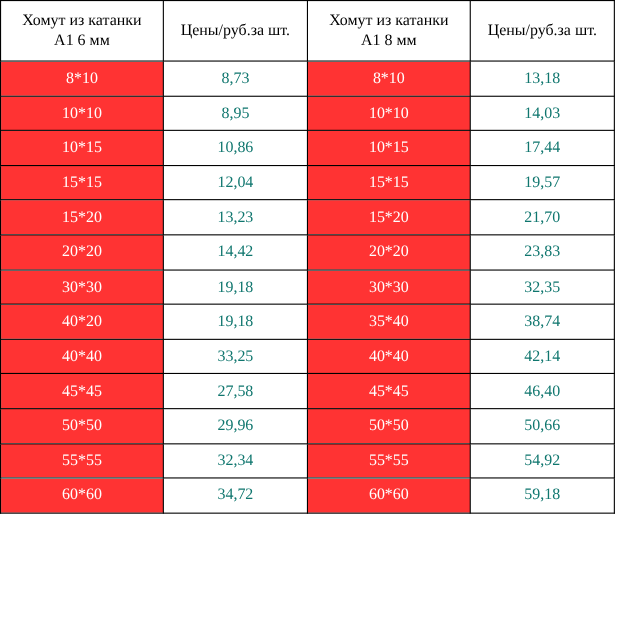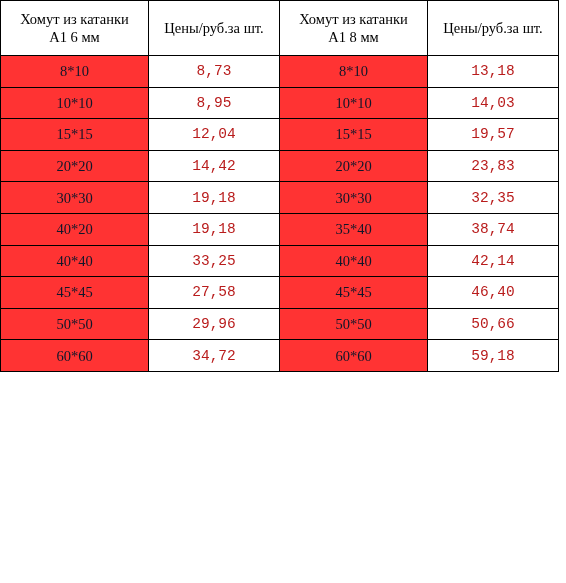--- a/index.html
+++ b/index.html
@@ -59,27 +59,26 @@
   thead th .hdr-line {
     display: block;
   }
 
   tbody td {
     height: 30.6px;
   }
 
   td.size-cell {
     background: #FF3333;
-    color: #0f172a;
+    color: #ffffff;
   }
 
   td.price-cell {
     background: #ffffff;
-    color: #b91c1c;
-    font-family: Liberation Mono, monospace;
+    color: #0f766e;
   }
 </style>
 </head>
 <body>
 
 <div id="price-sheet">
 
   <table class="price-table">
     <colgroup>
       <col class="col-size">
@@ -110,24 +109,36 @@
           <td class="size-cell">8*10</td>
           <td class="price-cell">13,18</td>
         </tr>
         <tr>
           <td class="size-cell">10*10</td>
           <td class="price-cell">8,95</td>
           <td class="size-cell">10*10</td>
           <td class="price-cell">14,03</td>
         </tr>
         <tr>
+          <td class="size-cell">10*15</td>
+          <td class="price-cell">10,86</td>
+          <td class="size-cell">10*15</td>
+          <td class="price-cell">17,44</td>
+        </tr>
+        <tr>
           <td class="size-cell">15*15</td>
           <td class="price-cell">12,04</td>
           <td class="size-cell">15*15</td>
           <td class="price-cell">19,57</td>
+        </tr>
+        <tr>
+          <td class="size-cell">15*20</td>
+          <td class="price-cell">13,23</td>
+          <td class="size-cell">15*20</td>
+          <td class="price-cell">21,70</td>
         </tr>
         <tr>
           <td class="size-cell">20*20</td>
           <td class="price-cell">14,42</td>
           <td class="size-cell">20*20</td>
           <td class="price-cell">23,83</td>
         </tr>
         <tr>
           <td class="size-cell">30*30</td>
           <td class="price-cell">19,18</td>
@@ -152,20 +163,26 @@
           <td class="size-cell">45*45</td>
           <td class="price-cell">46,40</td>
         </tr>
         <tr>
           <td class="size-cell">50*50</td>
           <td class="price-cell">29,96</td>
           <td class="size-cell">50*50</td>
           <td class="price-cell">50,66</td>
         </tr>
         <tr>
+          <td class="size-cell">55*55</td>
+          <td class="price-cell">32,34</td>
+          <td class="size-cell">55*55</td>
+          <td class="price-cell">54,92</td>
+        </tr>
+        <tr>
           <td class="size-cell">60*60</td>
           <td class="price-cell">34,72</td>
           <td class="size-cell">60*60</td>
           <td class="price-cell">59,18</td>
         </tr>
       </tbody>
   </table>
 
 </div>
 

